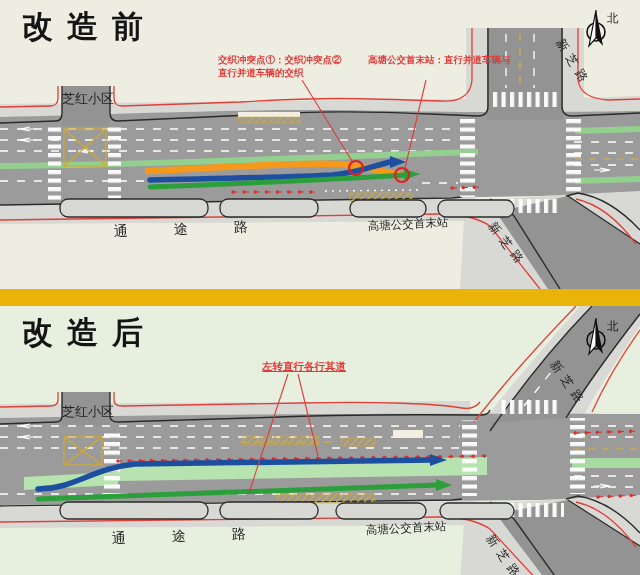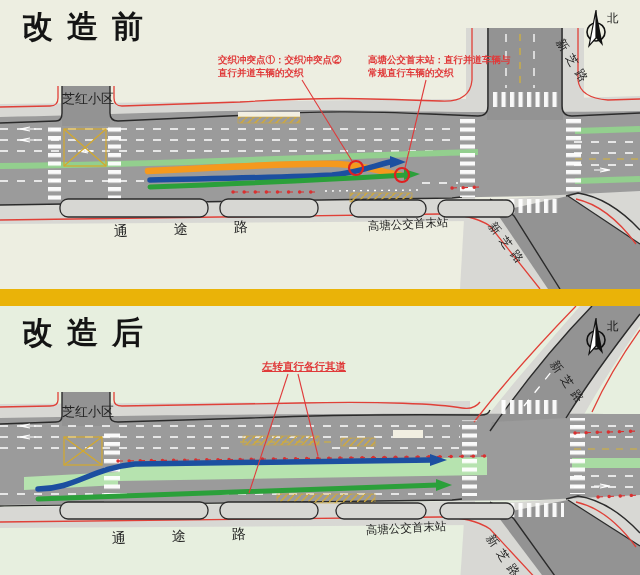--- a/index.html
+++ b/index.html
@@ -46,21 +46,20 @@
 
   <div class="panel" id="panel-before">
     <div class="panel-title">改造前</div>
 
     <div class="ann" style="left:218px;top:53px;">
       <div>交织冲突点①：交织冲突点②</div>
       <div>直行并道车辆的交织</div>
     </div>
     <div class="ann" style="left:368px;top:53px;">
       <div>高塘公交首末站：直行并道车辆与</div>
-      <div>常规直行车辆的交织</div>
     </div>
 
     <svg width="640" height="289" viewBox="0 0 640 289">
       <defs>
         <pattern id="p1zh" width="20" height="8.5" patternUnits="userSpaceOnUse">
           <rect x="0" y="0" width="20" height="4.2" fill="#ffffff" opacity="0.95"></rect>
         </pattern>
         <pattern id="p1zv" width="8.5" height="20" patternUnits="userSpaceOnUse">
           <rect x="0" y="0" width="4.2" height="20" fill="#ffffff" opacity="0.95"></rect>
         </pattern>

